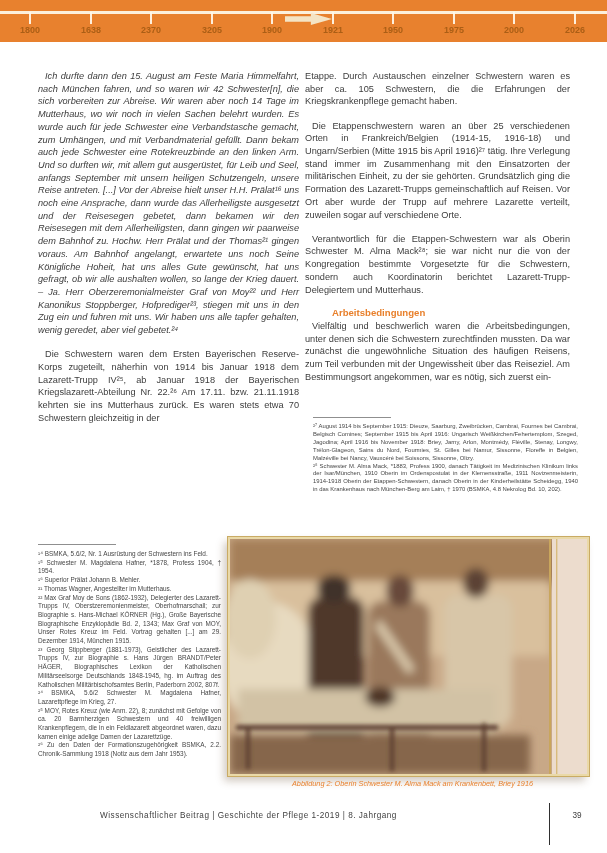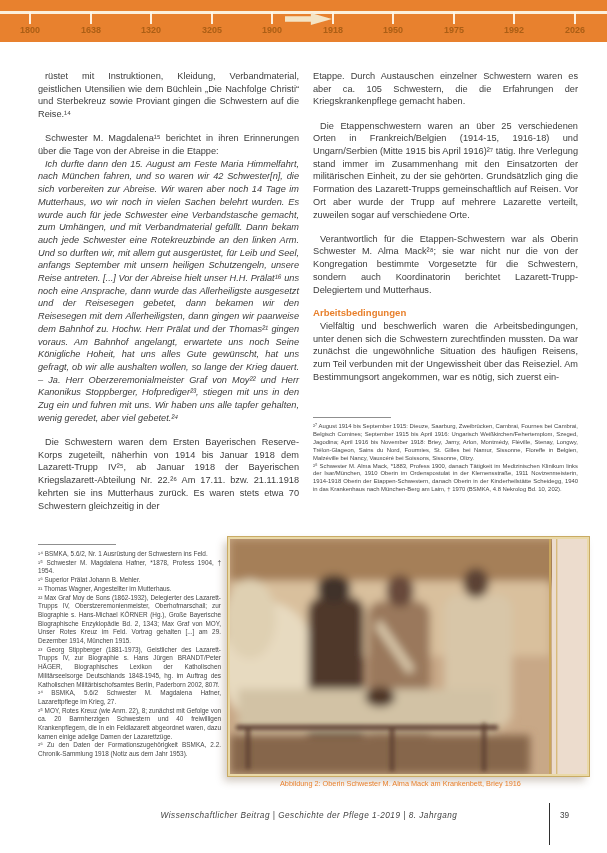--- a/index.html
+++ b/index.html
@@ -11,48 +11,48 @@
   .timeline-line{position:absolute;left:0;top:11px;width:100%;height:2.5px;background:#fdf5e6;opacity:.95;}
   .tick{position:absolute;top:12px;width:2px;height:12px;margin-left:-1px;background:rgba(255,248,235,.92);}
   .year{position:absolute;top:25px;width:46px;margin-left:-23px;text-align:center;
         font-size:9px;font-weight:bold;color:#9e5710;opacity:.82;}
   .tl-arrow{position:absolute;left:285px;top:13px;width:47px;height:12px;background:#f4e4c5;
         clip-path:polygon(0 28%,55% 28%,55% 0,100% 50%,55% 100%,55% 72%,0 72%);}
 
   
   .body-text{font-size:9.2px;line-height:12.7px;color:#3c3c3c;text-align:justify;}
   .col-left{position:absolute;left:38px;top:70px;width:261px;}
-  .col-right{position:absolute;left:313px;top:70px;width:265px;}
+  .col-right{position:absolute;left:305px;top:70px;width:265px;}
   .para{text-indent:7px;}
   .mt{margin-top:11.5px;}
   .quote{font-style:italic;text-indent:7px;}
-  .section-heading{color:#e8802c;font-weight:bold;font-size:9.6px;margin-top:11px;}
+  .section-heading{color:#e8802c;font-weight:bold;font-size:9.6px;margin-top:11px;margin-left:27px;}
 
   
   .sep{position:absolute;height:1px;background:#8f8f8f;width:78px;}
   .sep-left{left:38px;top:544px;}
   .sep-right{left:313px;top:417px;}
   .fn-block-left{position:absolute;left:38px;top:550px;width:183px;}
   .fn-block-right{position:absolute;left:313px;top:423px;width:265px;}
   .fn{font-size:6.4px;line-height:8.7px;color:#464646;text-align:justify;}
   .fn-sm{font-size:5.9px;line-height:7.9px;color:#464646;text-align:justify;}
 
   
   .photo{position:absolute;left:228px;top:537px;width:357px;height:235px;
          border:2px solid #ead9a8;box-shadow:0 0 0 1px #c9ab64,-4px 5px 8px rgba(90,60,30,.28);
          background:#c8a887;}
   .photo svg{display:block;width:100%;height:100%;}
-  .caption{position:absolute;left:280px;top:779px;width:300px;
-           font-size:7.3px;color:#e8812e;}
+  .caption{position:absolute;left:292px;top:779px;width:300px;
+           font-size:7.3px;font-style:italic;color:#e8812e;}
 
   
-  .footer-text{position:absolute;left:100px;top:811px;width:418px;text-align:center;
-               font-size:8.2px;letter-spacing:.5px;color:#3f3f3f;font-style:italic;}
+  .footer-text{position:absolute;left:100px;top:811px;width:418px;text-align:left;
+               font-size:8.2px;letter-spacing:.5px;color:#3f3f3f;}
   .footer-divider{position:absolute;left:549px;top:803px;width:1px;height:42px;background:#2f2f2f;}
-  .page-number{position:absolute;left:560px;top:811px;width:34px;text-align:left;
+  .page-number{position:absolute;left:560px;top:811px;width:34px;text-align:center;
                font-size:8.2px;color:#3f3f3f;}
 </style>
 </head>
 <body>
 
 <div class="page">
 
   <div class="timeline">
     <div class="timeline-line"></div>
     <div class="tick" style="left:30px"></div>
@@ -60,34 +60,32 @@
     <div class="tick" style="left:151px"></div>
     <div class="tick" style="left:212px"></div>
     <div class="tick" style="left:272px"></div>
     <div class="tick" style="left:333px"></div>
     <div class="tick" style="left:393px"></div>
     <div class="tick" style="left:454px"></div>
     <div class="tick" style="left:514px"></div>
     <div class="tick" style="left:575px"></div>
     <div class="year" style="left:30px">1800</div>
     <div class="year" style="left:91px">1638</div>
-    <div class="year" style="left:151px">1320</div>
+    <div class="year" style="left:151px">2370</div>
     <div class="year" style="left:212px">3205</div>
     <div class="year" style="left:272px">1900</div>
-    <div class="year" style="left:333px">1918</div>
+    <div class="year" style="left:333px">1921</div>
     <div class="year" style="left:393px">1950</div>
     <div class="year" style="left:454px">1975</div>
-    <div class="year" style="left:514px">1992</div>
+    <div class="year" style="left:514px">2000</div>
     <div class="year" style="left:575px">2026</div>
     <div class="tl-arrow"></div>
   </div>
 
   <div class="col-left body-text">
-    <div class="para">rüstet mit Instruktionen, Kleidung, Verbandmaterial, geistlichen Utensilien wie dem Büchlein „Die Nachfolge Christi“ und Sterbekreuz sowie Proviant gingen die Schwestern auf die Reise.¹⁴</div>
-    <div class="para mt">Schwester M. Magdalena¹⁵ berichtet in ihren Erinnerungen über die Tage von der Abreise in die Etappe:</div>
     <div class="quote">Ich durfte dann den 15. August am Feste Maria Himmelfahrt, nach München fahren, und so waren wir 42 Schwester[n], die sich vorbereiten zur Abreise. Wir waren aber noch 14 Tage im Mutterhaus, wo wir noch in vielen Sachen belehrt wurden. Es wurde auch für jede Schwester eine Verbandstasche gemacht, zum Umhängen, und mit Verbandmaterial gefüllt. Dann bekam auch jede Schwester eine Rotekreuzbinde an den linken Arm. Und so durften wir, mit allem gut ausgerüstet, für Leib und Seel, anfangs September mit unsern heiligen Schutzengeln, unsere Reise antreten. [...] Vor der Abreise hielt unser H.H. Prälat¹⁶ uns noch eine Ansprache, dann wurde das Allerheiligste ausgesetzt und der Reisesegen gebetet, dann bekamen wir den Reisesegen mit dem Allerheiligsten, dann gingen wir paarweise dem Bahnhof zu. Hochw. Herr Prälat und der Thomas²¹ gingen voraus. Am Bahnhof angelangt, erwartete uns noch Seine Königliche Hoheit, hat uns alles Gute gewünscht, hat uns gefragt, ob wir alle aushalten wollen, so lange der Krieg dauert. – Ja. Herr Oberzeremonialmeister Graf von Moy²² und Herr Kanonikus Stoppberger, Hofprediger²³, stiegen mit uns in den Zug ein und fuhren mit uns. Wir haben uns alle tapfer gehalten, wenig geredet, aber viel gebetet.²⁴</div>
     <div class="para mt">Die Schwestern waren dem Ersten Bayerischen Reserve-Korps zugeteilt, näherhin von 1914 bis Januar 1918 dem Lazarett-Trupp IV²⁵, ab Januar 1918 der Bayerischen Kriegslazarett-Abteilung Nr. 22.²⁶ Am 17.11. bzw. 21.11.1918 kehrten sie ins Mutterhaus zurück. Es waren stets etwa 70 Schwestern gleichzeitig in der</div>
   </div>
 
   <div class="col-right body-text">
     <div>Etappe. Durch Austauschen einzelner Schwestern waren es aber ca. 105 Schwestern, die die Erfahrungen der Kriegskrankenpflege gemacht haben.</div>
     <div class="para mt">Die Etappenschwestern waren an über 25 verschiedenen Orten in Frankreich/Belgien (1914-15, 1916-18) und Ungarn/Serbien (Mitte 1915 bis April 1916)²⁷ tätig. Ihre Verlegung stand immer im Zusammenhang mit den Einsatzorten der militärischen Einheit, zu der sie gehörten. Grundsätzlich ging die Formation des Lazarett-Trupps gemeinschaftlich auf Reisen. Vor Ort aber wurde der Trupp auf mehrere Lazarette verteilt, zuweilen sogar auf verschiedene Orte.</div>
     <div class="para mt">Verantwortlich für die Etappen-Schwestern war als Oberin Schwester M. Alma Mack²⁸; sie war nicht nur die von der Kongregation bestimmte Vorgesetzte für die Schwestern, sondern auch Koordinatorin berichtet Lazarett-Trupp-Delegiertem und Mutterhaus.</div>
     <div class="section-heading">Arbeitsbedingungen</div>
     <div class="para">Vielfältig und beschwerlich waren die Arbeitsbedingungen, unter denen sich die Schwestern zurechtfinden mussten. Da war zunächst die ungewöhnliche Situation des häufigen Reisens, zum Teil verbunden mit der Ungewissheit über das Reiseziel. Am Bestimmungsort angekommen, war es nötig, sich zuerst ein-</div>

